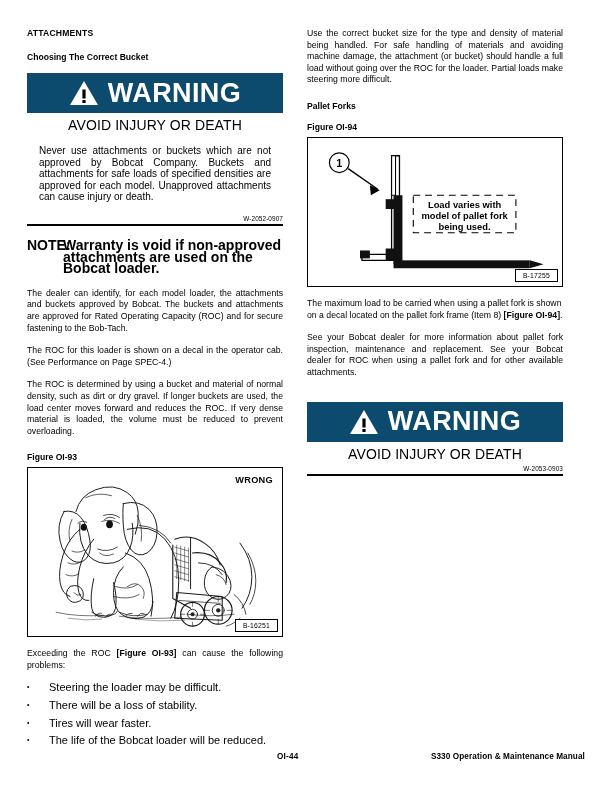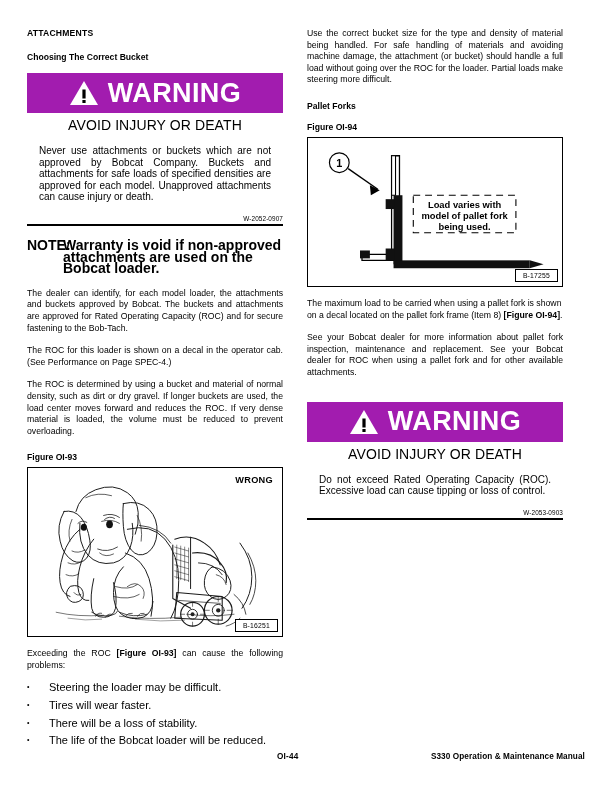--- a/index.html
+++ b/index.html
@@ -41,21 +41,21 @@
     margin: 0 0 11px 0;
   }
   .fig-label {
     font-size: 8.6px;
     font-weight: bold;
     margin: 0 0 5px 0;
   }
 
   
   .warn-box {
-    background: #a21caf;
+    background: #0c4a6e;
     width: 100%;
     height: 40px;
     display: flex;
     align-items: center;
     justify-content: center;
     box-sizing: border-box;
   }
   .warn-tri { margin-right: 9px; display: block; }
   .warn-word {
     color: #fff;
@@ -308,22 +308,22 @@
         </g>
       </svg>
       <span class="fig-id">B-16251</span>
     </div>
 
     <div style="height:11px"></div>
     <p class="body"><span>Exceeding the ROC </span><b>[Figure OI-93]</b><span> can cause the following problems:</span></p>
 
     <ul class="bullets">
       <li>Steering the loader may be difficult.</li>
+      <li>There will be a loss of stability.</li>
       <li>Tires will wear faster.</li>
-      <li>There will be a loss of stability.</li>
       <li>The life of the Bobcat loader will be reduced.</li>
     </ul>
   </div>
 
   <div class="col col-right">
 
     <p class="body">Use the correct bucket size for the type and density of material being handled. For safe handling of materials and avoiding machine damage, the attachment (or bucket) should handle a full load without going over the ROC for the loader. Partial loads make steering more difficult.</p>
 
     <div style="height:4px"></div>
     <div class="h-sub">Pallet Forks</div>
@@ -370,21 +370,20 @@
     <div>
       <div class="warn-box">
         <svg class="warn-tri" width="30" height="26" viewBox="0 0 30 26">
           <polygon points="15,1 29,25 1,25" fill="#ffffff"></polygon>
           <rect x="13.4" y="9.5" width="3.2" height="9" fill="#000000"></rect>
           <rect x="13.4" y="20" width="3.2" height="3" fill="#000000"></rect>
         </svg>
         <span class="warn-word">WARNING</span>
       </div>
       <div class="warn-head">AVOID INJURY OR DEATH</div>
-      <div class="warn-body">Do not exceed Rated Operating Capacity (ROC). Excessive load can cause tipping or loss of control.</div>
       <div class="warn-code">W-2053-0903</div>
       <div class="warn-rule"></div>
     </div>
   </div>
 
   <div class="footer">
     <span class="footer-page">OI-44</span>
     <span class="footer-title">S330 Operation &amp; Maintenance Manual</span>
   </div>
 

